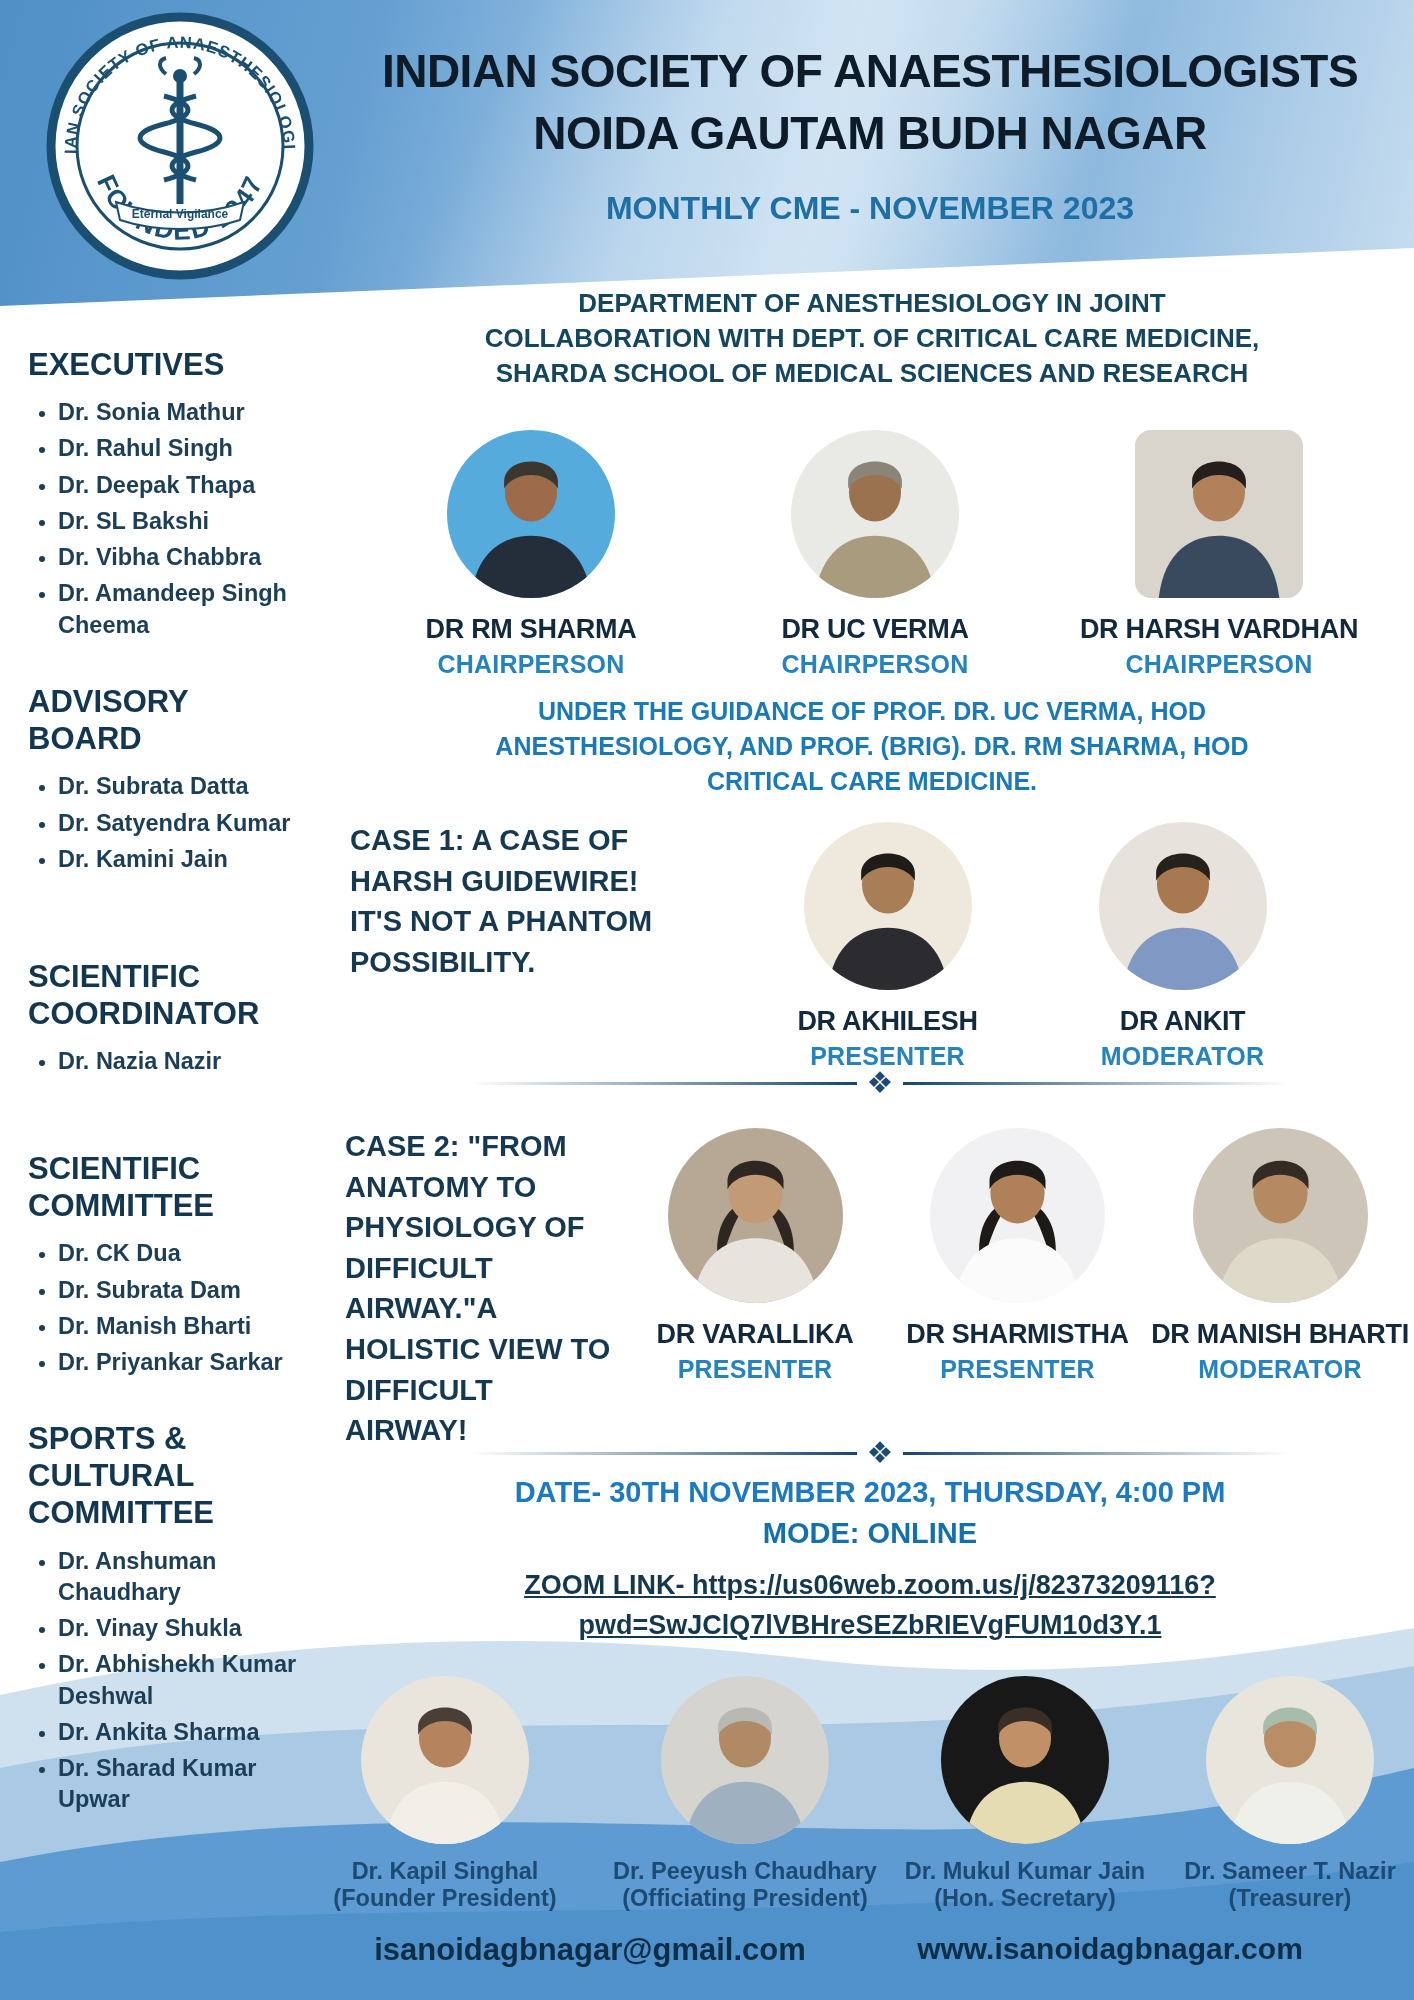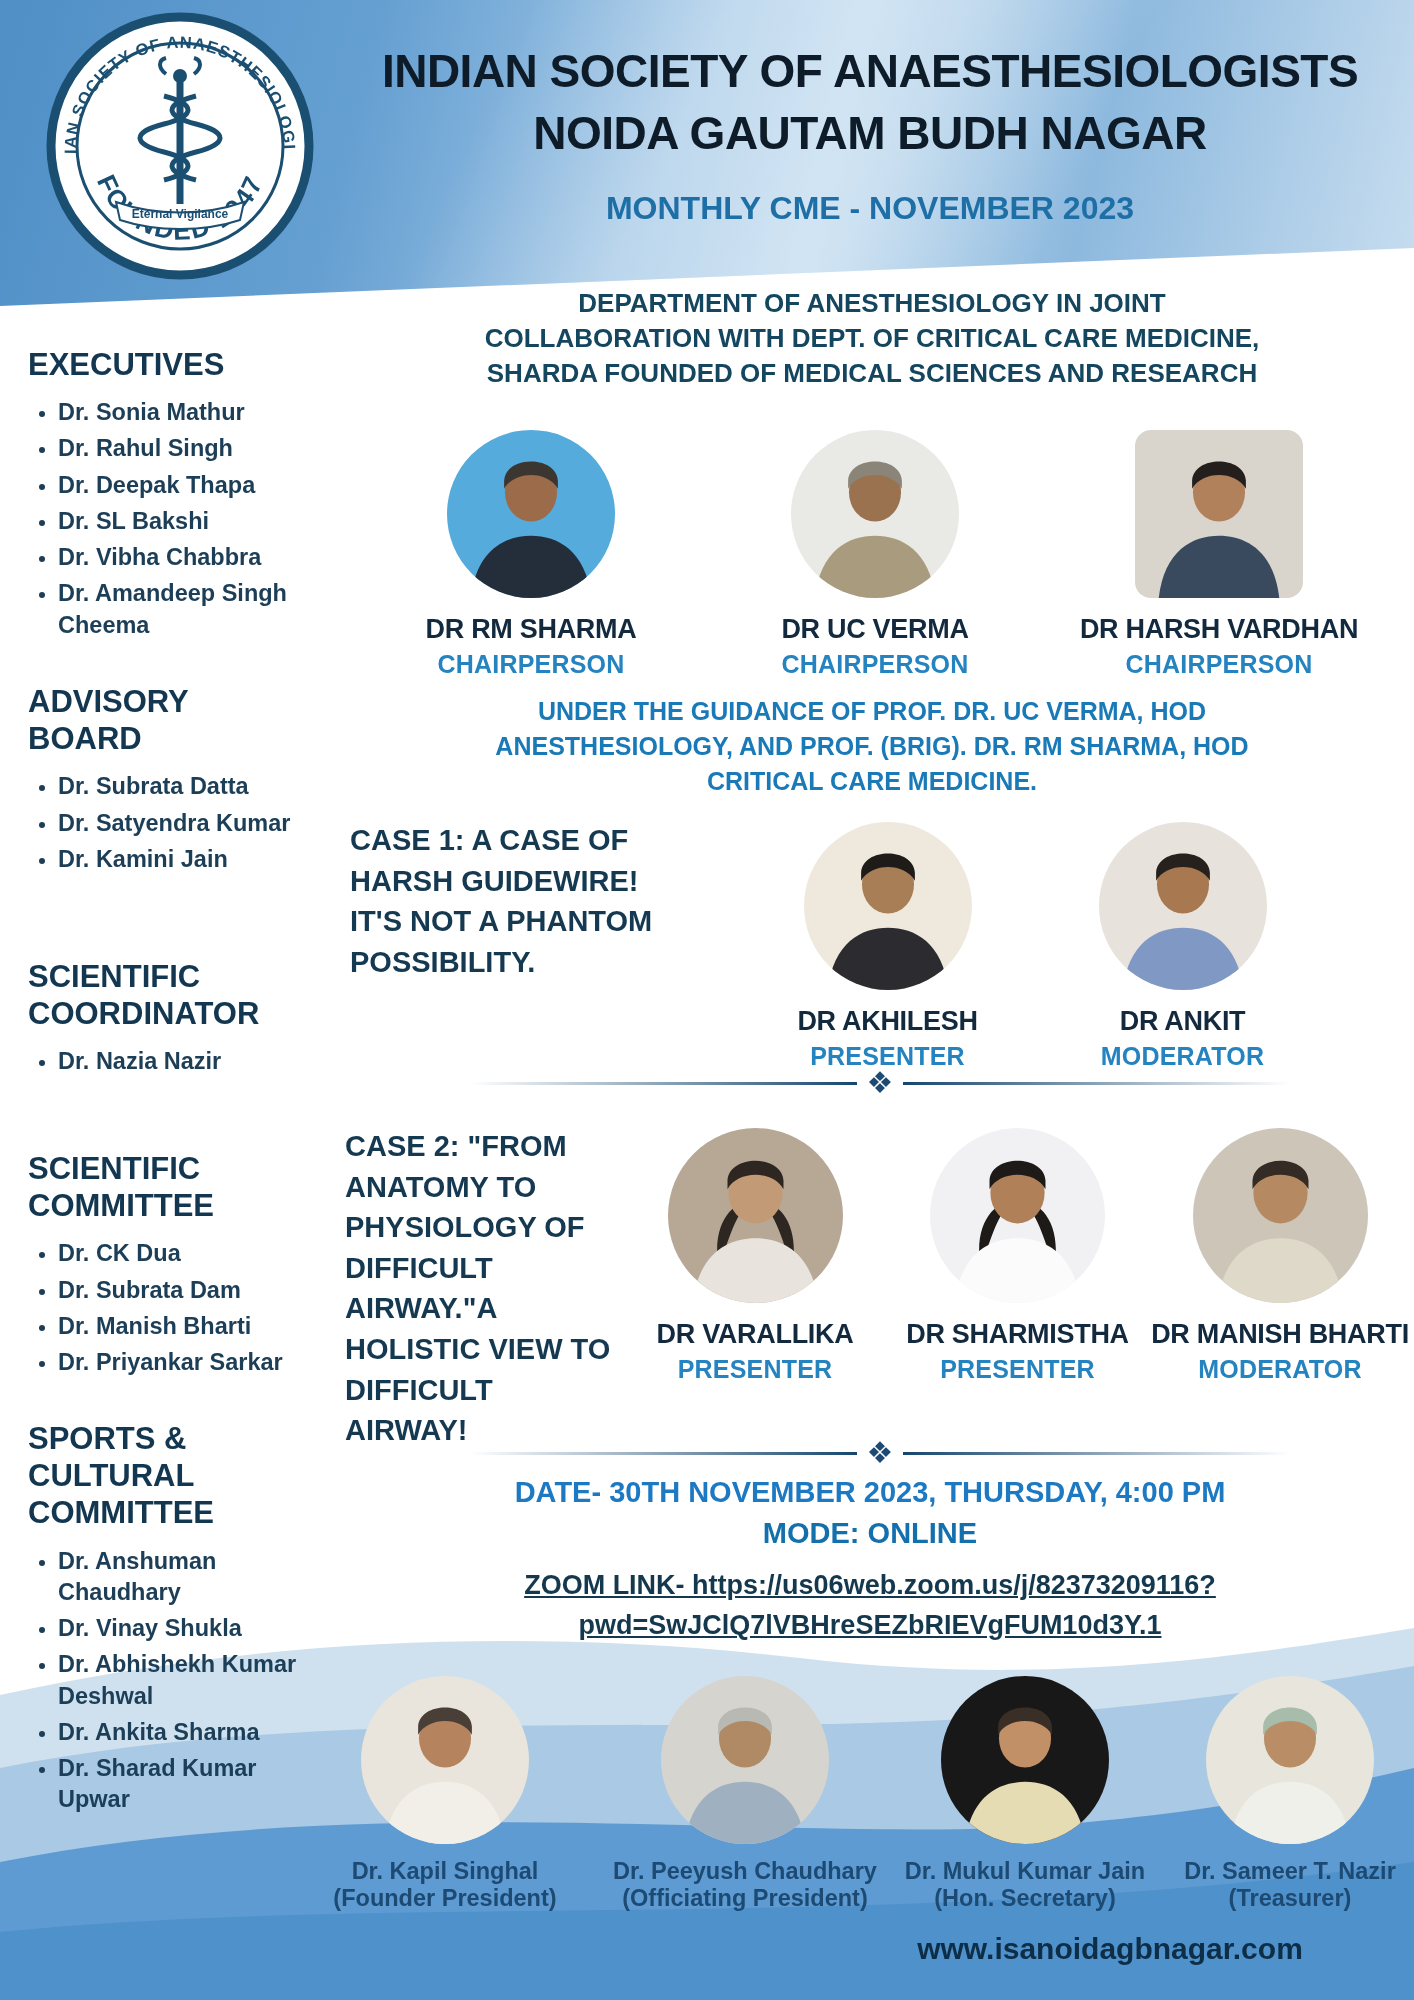--- a/index.html
+++ b/index.html
@@ -188,21 +188,21 @@
     <h2 class="side-h">SPORTS &amp; CULTURAL COMMITTEE</h2>
     <ul class="side-ul">
       <li>Dr. Anshuman Chaudhary</li>
       <li>Dr. Vinay Shukla</li>
       <li>Dr. Abhishekh Kumar Deshwal</li>
       <li>Dr. Ankita Sharma</li>
       <li>Dr. Sharad Kumar Upwar</li>
     </ul>
   </div>
 
-  <div class="abs collab">DEPARTMENT OF ANESTHESIOLOGY IN JOINT COLLABORATION WITH DEPT. OF CRITICAL CARE MEDICINE, SHARDA FOUNDED OF MEDICAL SCIENCES AND RESEARCH</div>
+  <div class="abs collab">DEPARTMENT OF ANESTHESIOLOGY IN JOINT COLLABORATION WITH DEPT. OF CRITICAL CARE MEDICINE, SHARDA SCHOOL OF MEDICAL SCIENCES AND RESEARCH</div>
 
   <div class="abs chair-row">
     <div class="person">
       <div class="avatar p-rm">
           <svg viewBox="0 0 100 100" preserveAspectRatio="xMidYMid slice">
             <rect x="0" y="0" width="100" height="100" fill="var(--bg)"></rect>
             <path class="hair-long" d="M29,80 C20,28 80,28 71,80 C64,60 60,44 50,42 C40,44 36,60 29,80 Z" fill="var(--hair)"></path>
             <ellipse cx="50" cy="37" rx="15.5" ry="17.5" fill="var(--skin)"></ellipse>
             <path d="M34,30 C35,15 65,15 66,30 L66,35 C60,24 40,24 34,35 Z" fill="var(--hair)"></path>
             <path d="M14,101 C17,72 34,63 50,63 C66,63 83,72 86,101 Z" fill="var(--shirt)"></path>
@@ -377,15 +377,16 @@
           <path class="hair-long" d="M29,80 C20,28 80,28 71,80 C64,60 60,44 50,42 C40,44 36,60 29,80 Z" fill="var(--hair)"></path>
           <ellipse cx="50" cy="37" rx="15.5" ry="17.5" fill="var(--skin)"></ellipse>
           <path d="M34,30 C35,15 65,15 66,30 L66,35 C60,24 40,24 34,35 Z" fill="var(--hair)"></path>
           <path d="M14,101 C17,72 34,63 50,63 C66,63 83,72 86,101 Z" fill="var(--shirt)"></path>
         </svg>
       </div>
     <div class="oname">Dr. Sameer T. Nazir</div>
     <div class="orole">(Treasurer)</div>
   </div>
 
+  <div class="abs footer-email">isanoidagbnagar@gmail.com</div>
   <div class="abs footer-site">www.isanoidagbnagar.com</div>
 
 </div>
 
 </body></html>

